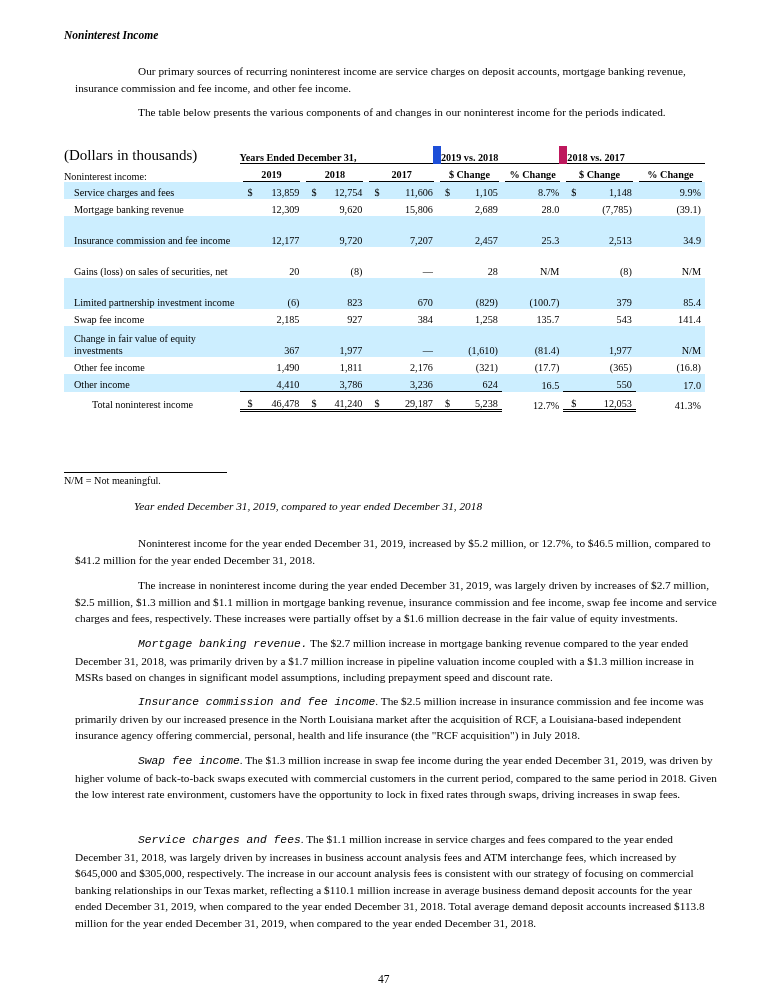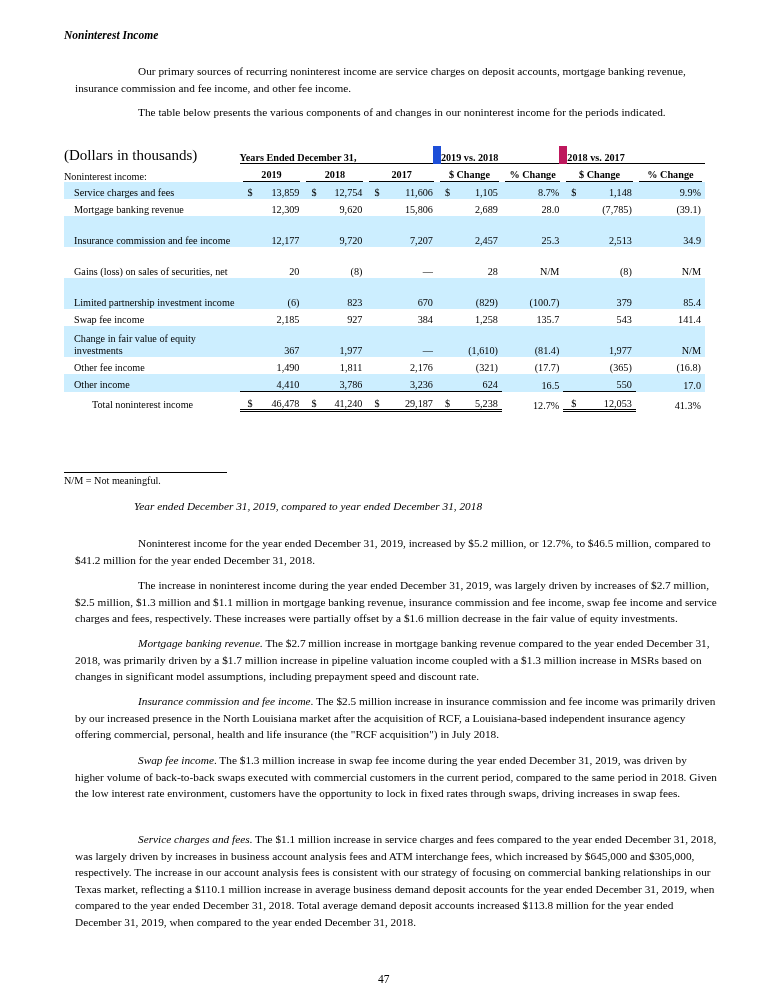--- a/index.html
+++ b/index.html
@@ -4,21 +4,21 @@
 <style>
   html, body { margin: 0; padding: 0; background: #ffffff; }
   body {
     width: 768px; height: 993px; position: relative; overflow: hidden;
     font-family: "Liberation Serif", "DejaVu Serif", serif;
     color: #000; font-size: 11.2px;
   }
   .page { position: absolute; left: 64px; top: 0; width: 640px; }
   .section-title { position: absolute; top: 29px; left: 0; font-weight: bold; font-style: italic; font-size: 11.5px; }
   .para { position: absolute; left: 0; width: 642px; line-height: 16.6px; font-size: 11.3px; text-indent: 63px; margin: 11px; }
-  .para .ital { font-style: italic; }
+  .para .ital { font-style: italic; font-family: Liberation Mono, monospace; }
   .subhead { position: absolute; left: 63px; font-style: italic; font-size: 11.3px; margin-left: 7px; }
 
   table.fin { position: absolute; top: 146px; left: 0; width: 641px; border-collapse: collapse; font-size: 10.2px; }
   table.fin td { padding: 0; vertical-align: bottom; white-space: nowrap; }
   .hdr1 td { height: 17px; }
   .hdr2 td { height: 18px; }
   .grp { font-weight: bold; text-align: left; border-bottom: 1px solid #000; }
   .yr { font-weight: bold; text-align: center; }
   .yr span { display: block; border-bottom: 1px solid #000; margin: 0 3px 0 3px; padding-bottom: 1px; }
   .units { font-size: 15px; }

